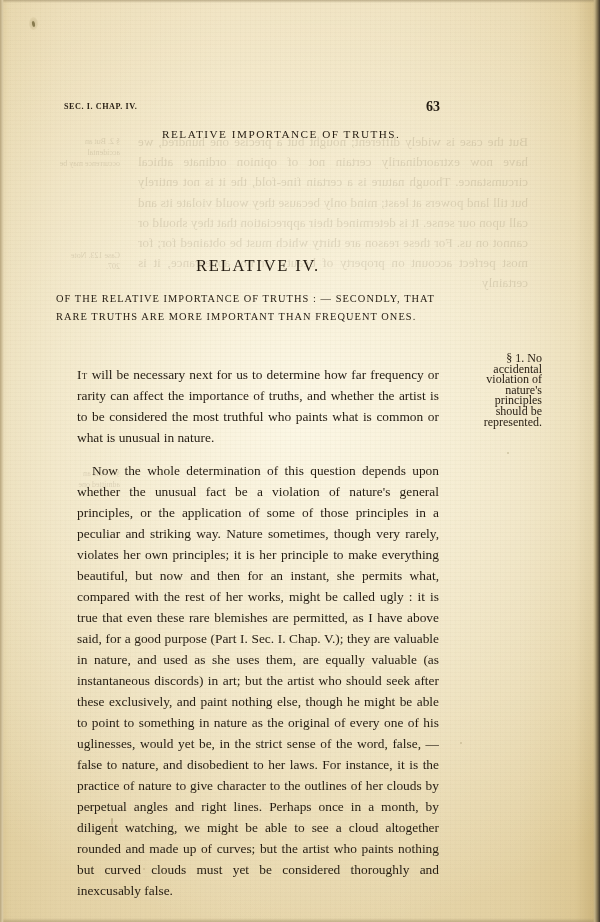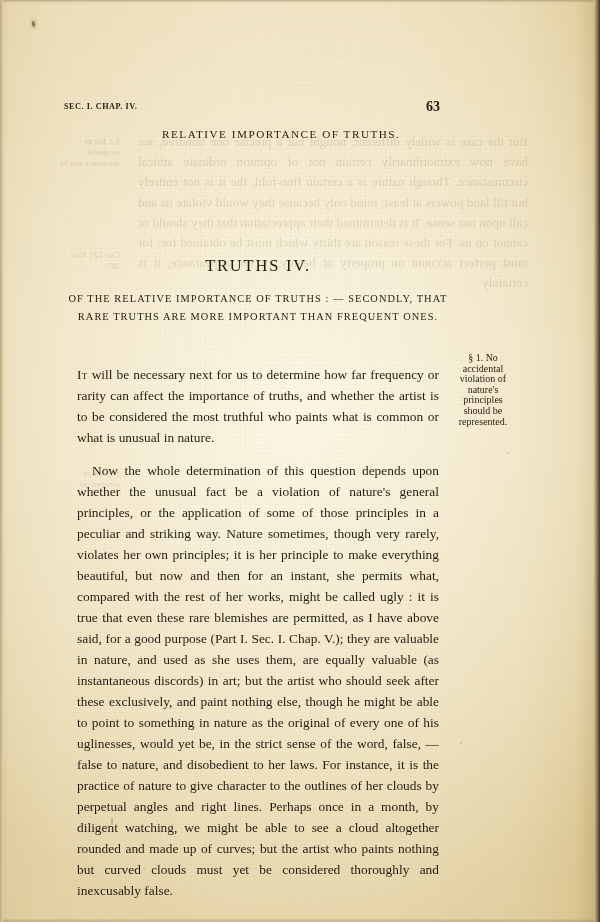--- a/index.html
+++ b/index.html
@@ -180,21 +180,20 @@
     text-align: center;
     font-size: 16.5px;
     letter-spacing: 1.8px;
     color: #221a10;
   }
   .chapter-subtitle {
     position: absolute;
     left: 56px;
     top: 290px;
     width: 404px;
-    text-align: center;
     font-size: 10.4px;
     line-height: 17.5px;
     letter-spacing: 1.05px;
     text-transform: uppercase;
     color: #241c12;
   }
   .chapter-subtitle .line2 {
     display: block;
   }
 
@@ -219,27 +218,27 @@
   }
   .para .smallcaps-lead {
     font-variant: small-caps;
     font-size: 13.4px;
     letter-spacing: 0.3px;
   }
 
   
   .margin-note {
     position: absolute;
-    left: 452px;
+    left: 480px;
     top: 353px;
     width: 62px;
-    font-size: 10px;
+    font-size: 12px;
     line-height: 10.6px;
     color: #2a2116;
-    text-align: center;
+    text-align: right;
     font-family: "Liberation Serif", serif;
   }
 
   
   .speck {
     position: absolute;
     border-radius: 50%;
     pointer-events: none;
   }
   .speck-a { left: 32px;  top: 21px;  width: 3px;  height: 6px;  background: #6e6135; opacity: 0.75; transform: rotate(-12deg); }
@@ -266,21 +265,21 @@
 
   <div class="paper-grain"></div>
   <div class="paper-grain-v"></div>
 
   <div class="running-head">
     <span class="rh-sec">Sec. I. Chap. IV.</span>
     <span class="rh-title">Relative Importance of Truths.</span>
     <span class="rh-pageno">63</span>
   </div>
 
-  <div class="chapter-title">TRUTHS IV.</div>
+  <div class="chapter-title">RELATIVE IV.</div>
 
   <div class="chapter-subtitle">
     <span class="line1">OF THE RELATIVE IMPORTANCE OF TRUTHS : — SECONDLY, THAT</span>
     <span class="line2">RARE TRUTHS ARE MORE IMPORTANT THAN FREQUENT ONES.</span>
   </div>
 
   <div class="text-column">
     <p class="para"><span class="smallcaps-lead">It</span><span> will be necessary next for us to determine how far frequency or rarity can affect the importance of truths, and whether the artist is to be considered the most truthful who paints what is common or what is unusual in nature.</span></p>
 
     <p class="para">Now the whole determination of this question depends upon whether the unusual fact be a violation of nature's general principles, or the application of some of those principles in a peculiar and striking way. Nature sometimes, though very rarely, violates her own principles; it is her principle to make everything beautiful, but now and then for an instant, she permits what, compared with the rest of her works, might be called ugly : it is true that even these rare blemishes are permitted, as I have above said, for a good purpose (Part I. Sec. I. Chap. V.); they are valuable in nature, and used as she uses them, are equally valuable (as instantaneous discords) in art; but the artist who should seek after these exclusively, and paint nothing else, though he might be able to point to something in nature as the original of every one of his uglinesses, would yet be, in the strict sense of the word, false, — false to nature, and disobedient to her laws. For instance, it is the practice of nature to give character to the outlines of her clouds by perpetual angles and right lines. Perhaps once in a month, by diligent watching, we might be able to see a cloud altogether rounded and made up of curves; but the artist who paints nothing but curved clouds must yet be considered thoroughly and inexcusably false.</p>

